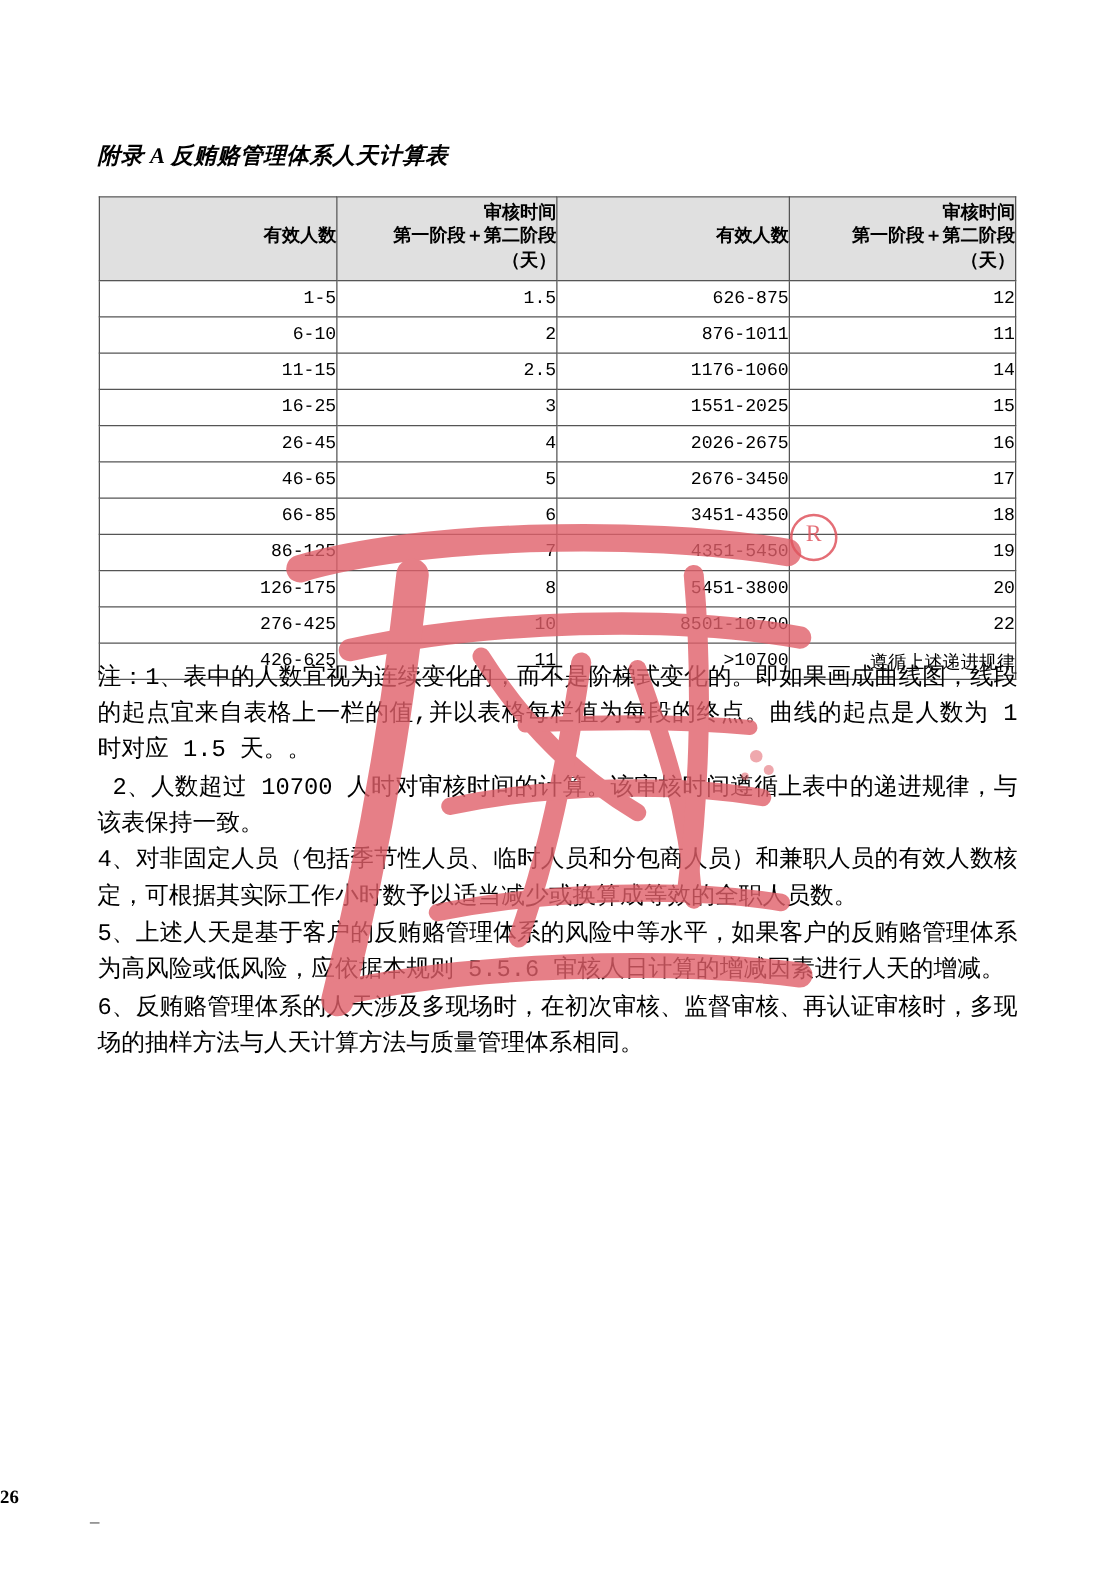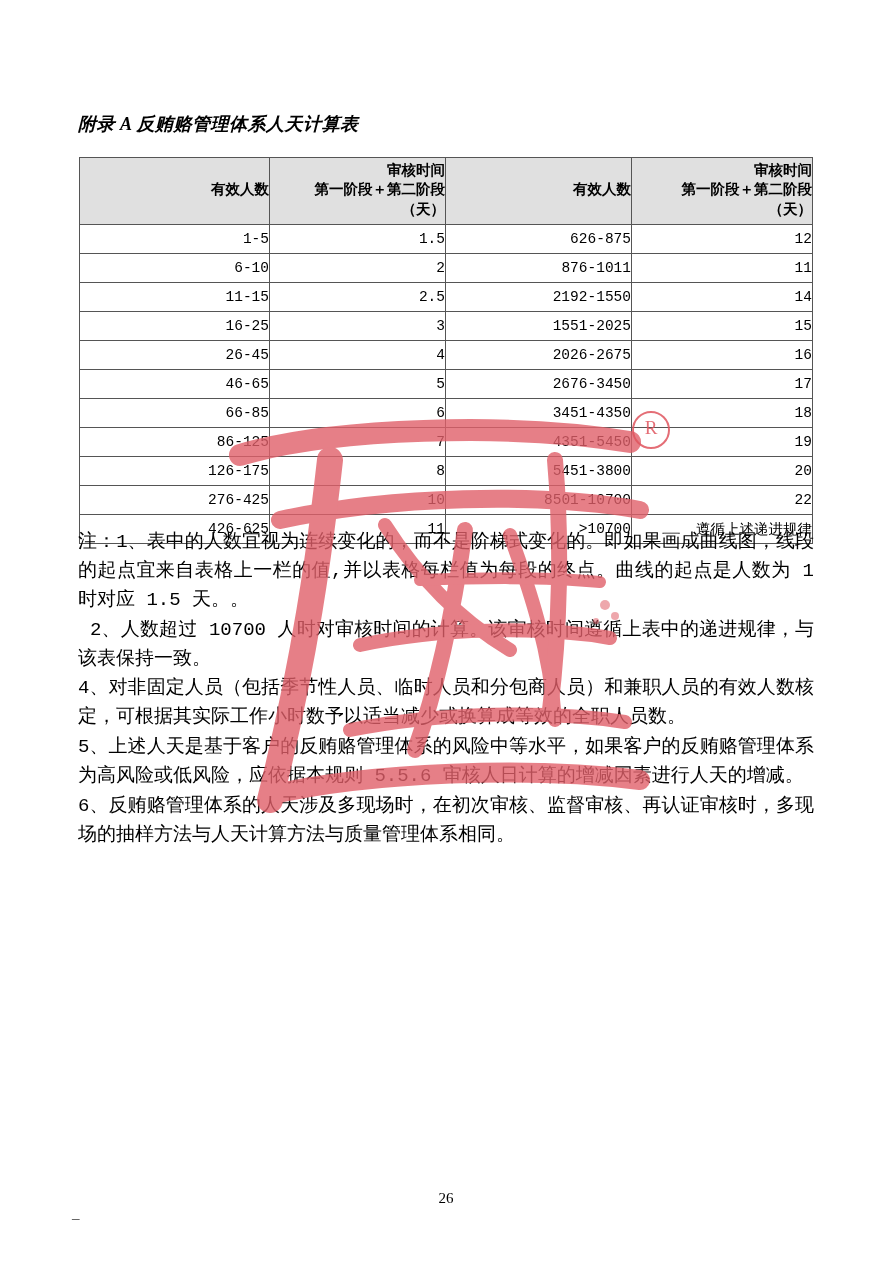--- a/index.html
+++ b/index.html
@@ -74,22 +74,22 @@
   .notes p {
     margin: 0 0 1px 0;
   }
   .notes p.indent1 { text-indent: 0; }
   .notes p.indent2 { text-indent: 12px; }
   .page-number {
     position: absolute;
     left: 0;
     top: 1190px;
     width: 892px;
-    text-align: center;
     font-size: 15px;
+    font-weight: bold;
   }
   .bottom-dash {
     position: absolute;
     left: 72px;
     top: 1205px;
     font-size: 15px;
     color: #333;
   }
   
   .stamp {
@@ -164,21 +164,21 @@
       </tr>
       <tr>
         <td>6-10</td>
         <td>2</td>
         <td>876-1011</td>
         <td>11</td>
       </tr>
       <tr>
         <td>11-15</td>
         <td>2.5</td>
-        <td>2192-1550</td>
+        <td>1176-1060</td>
         <td>14</td>
       </tr>
       <tr>
         <td>16-25</td>
         <td>3</td>
         <td>1551-2025</td>
         <td>15</td>
       </tr>
       <tr>
         <td>26-45</td>

